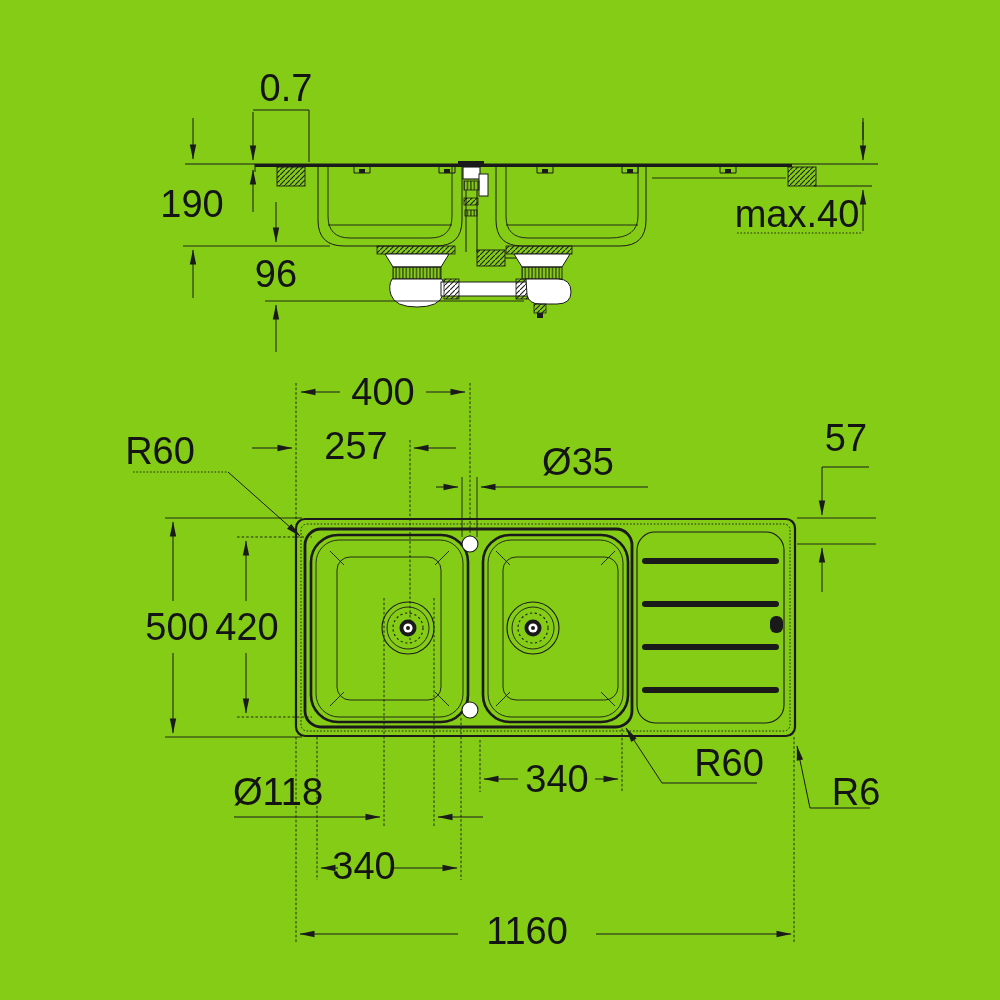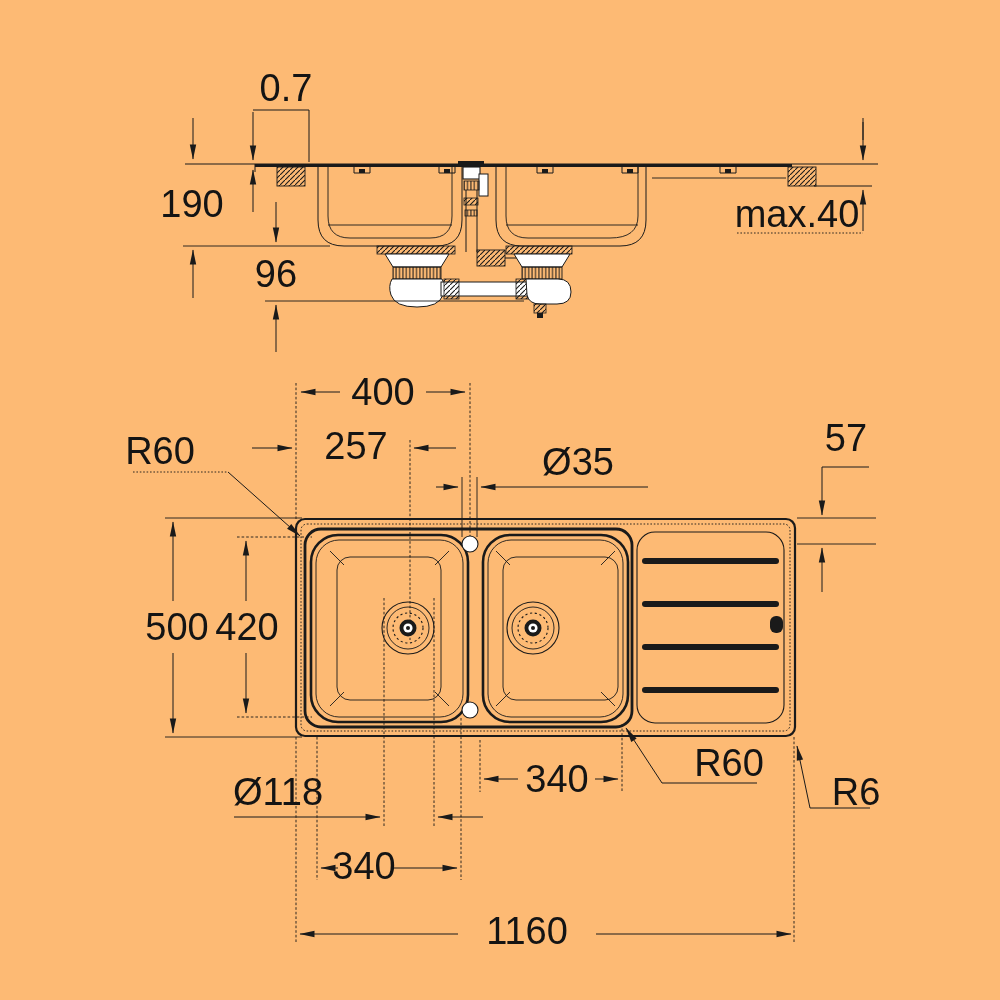--- a/index.html
+++ b/index.html
@@ -1,16 +1,16 @@
 <!DOCTYPE html>
 <html><head>
 <meta charset="utf-8">
 <style>
   html,body{margin:0;padding:0;background:#ffffff;}
-  .stage{position:relative;width:1000px;height:1000px;background:#fdba74;overflow:hidden;}
+  .stage{position:relative;width:1000px;height:1000px;background:#84cc16;overflow:hidden;}
   svg{display:block;}
   .ln{stroke:#1a1a1a;fill:none;stroke-width:1.1;stroke-linecap:butt;}
   .w2{stroke-width:2.2;}
   .w26{stroke-width:2.6;}
   .w28{stroke-width:2.8;}
   .w32{stroke-width:3.2;}
   .w1{stroke-width:1;}
   .thin{stroke-width:0.9;}
   .dash{stroke:#1a1a1a;fill:none;stroke-width:0.9;stroke-dasharray:2.6 2;}
   .dot{stroke:#1a1a1a;fill:none;stroke-width:0.9;stroke-dasharray:1.6 1.8;}

